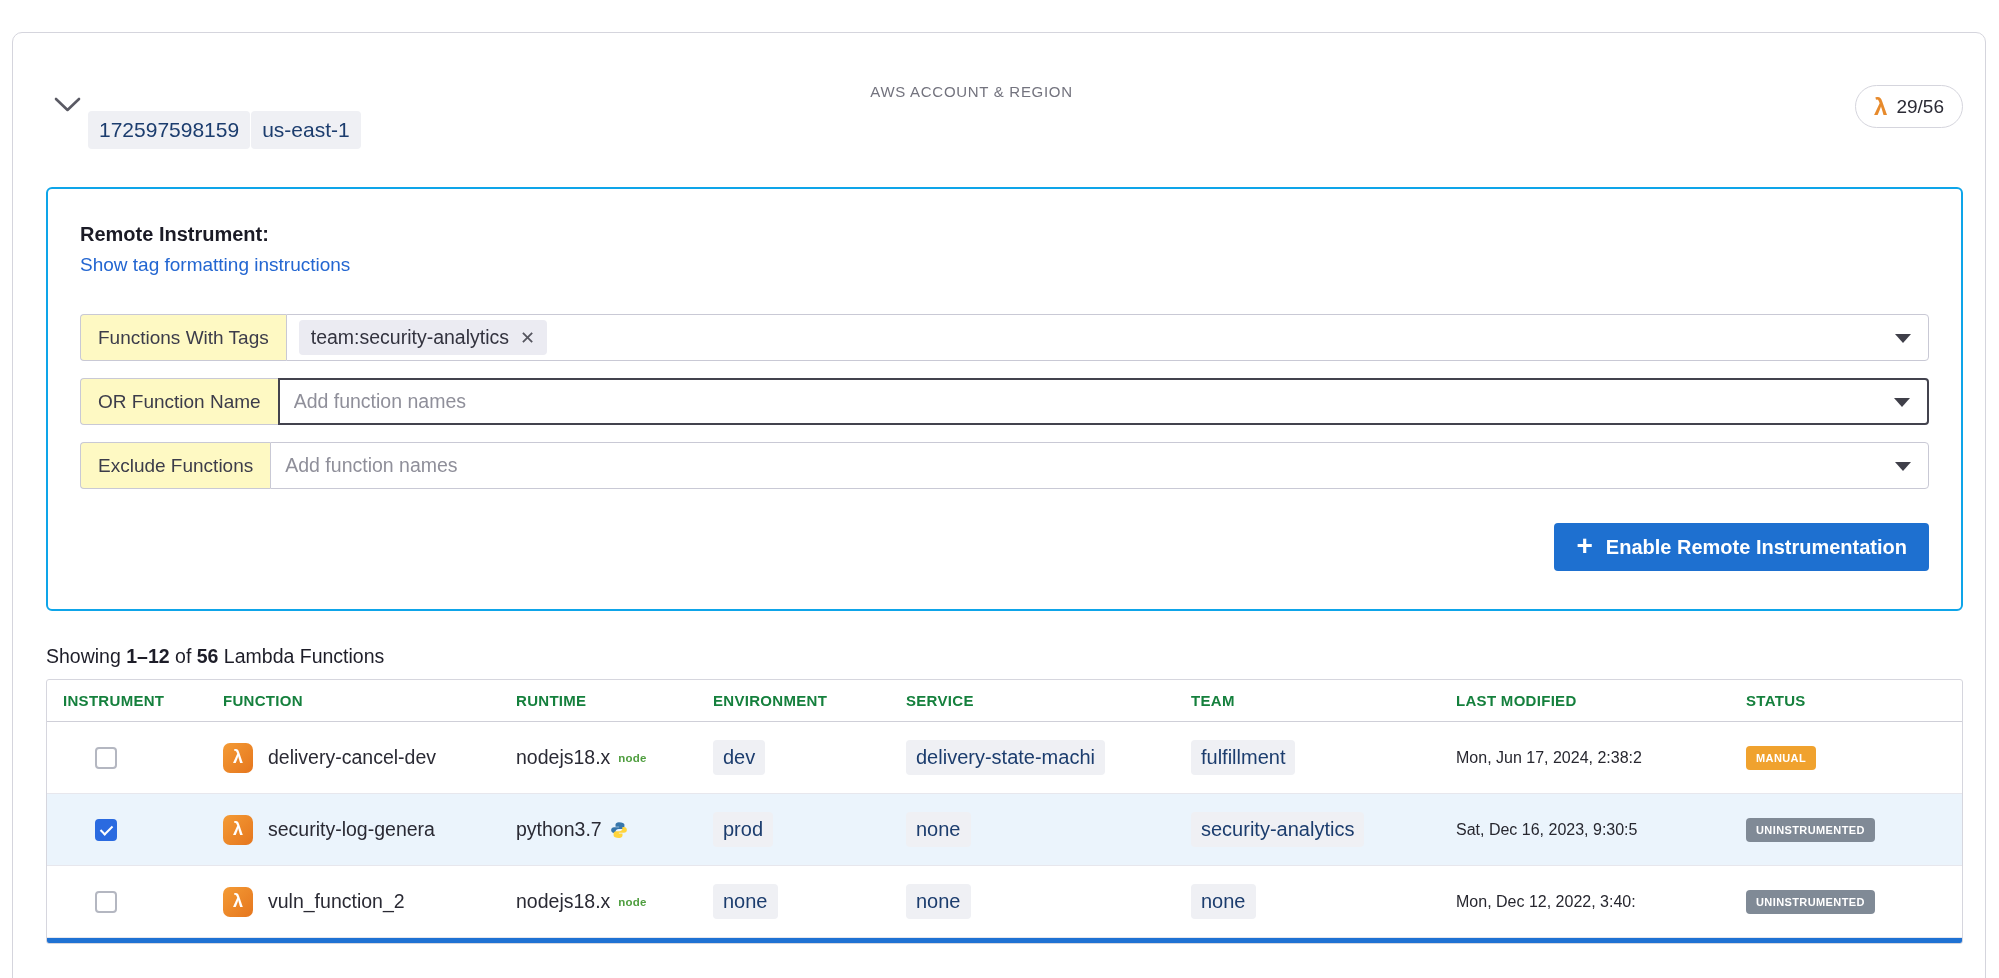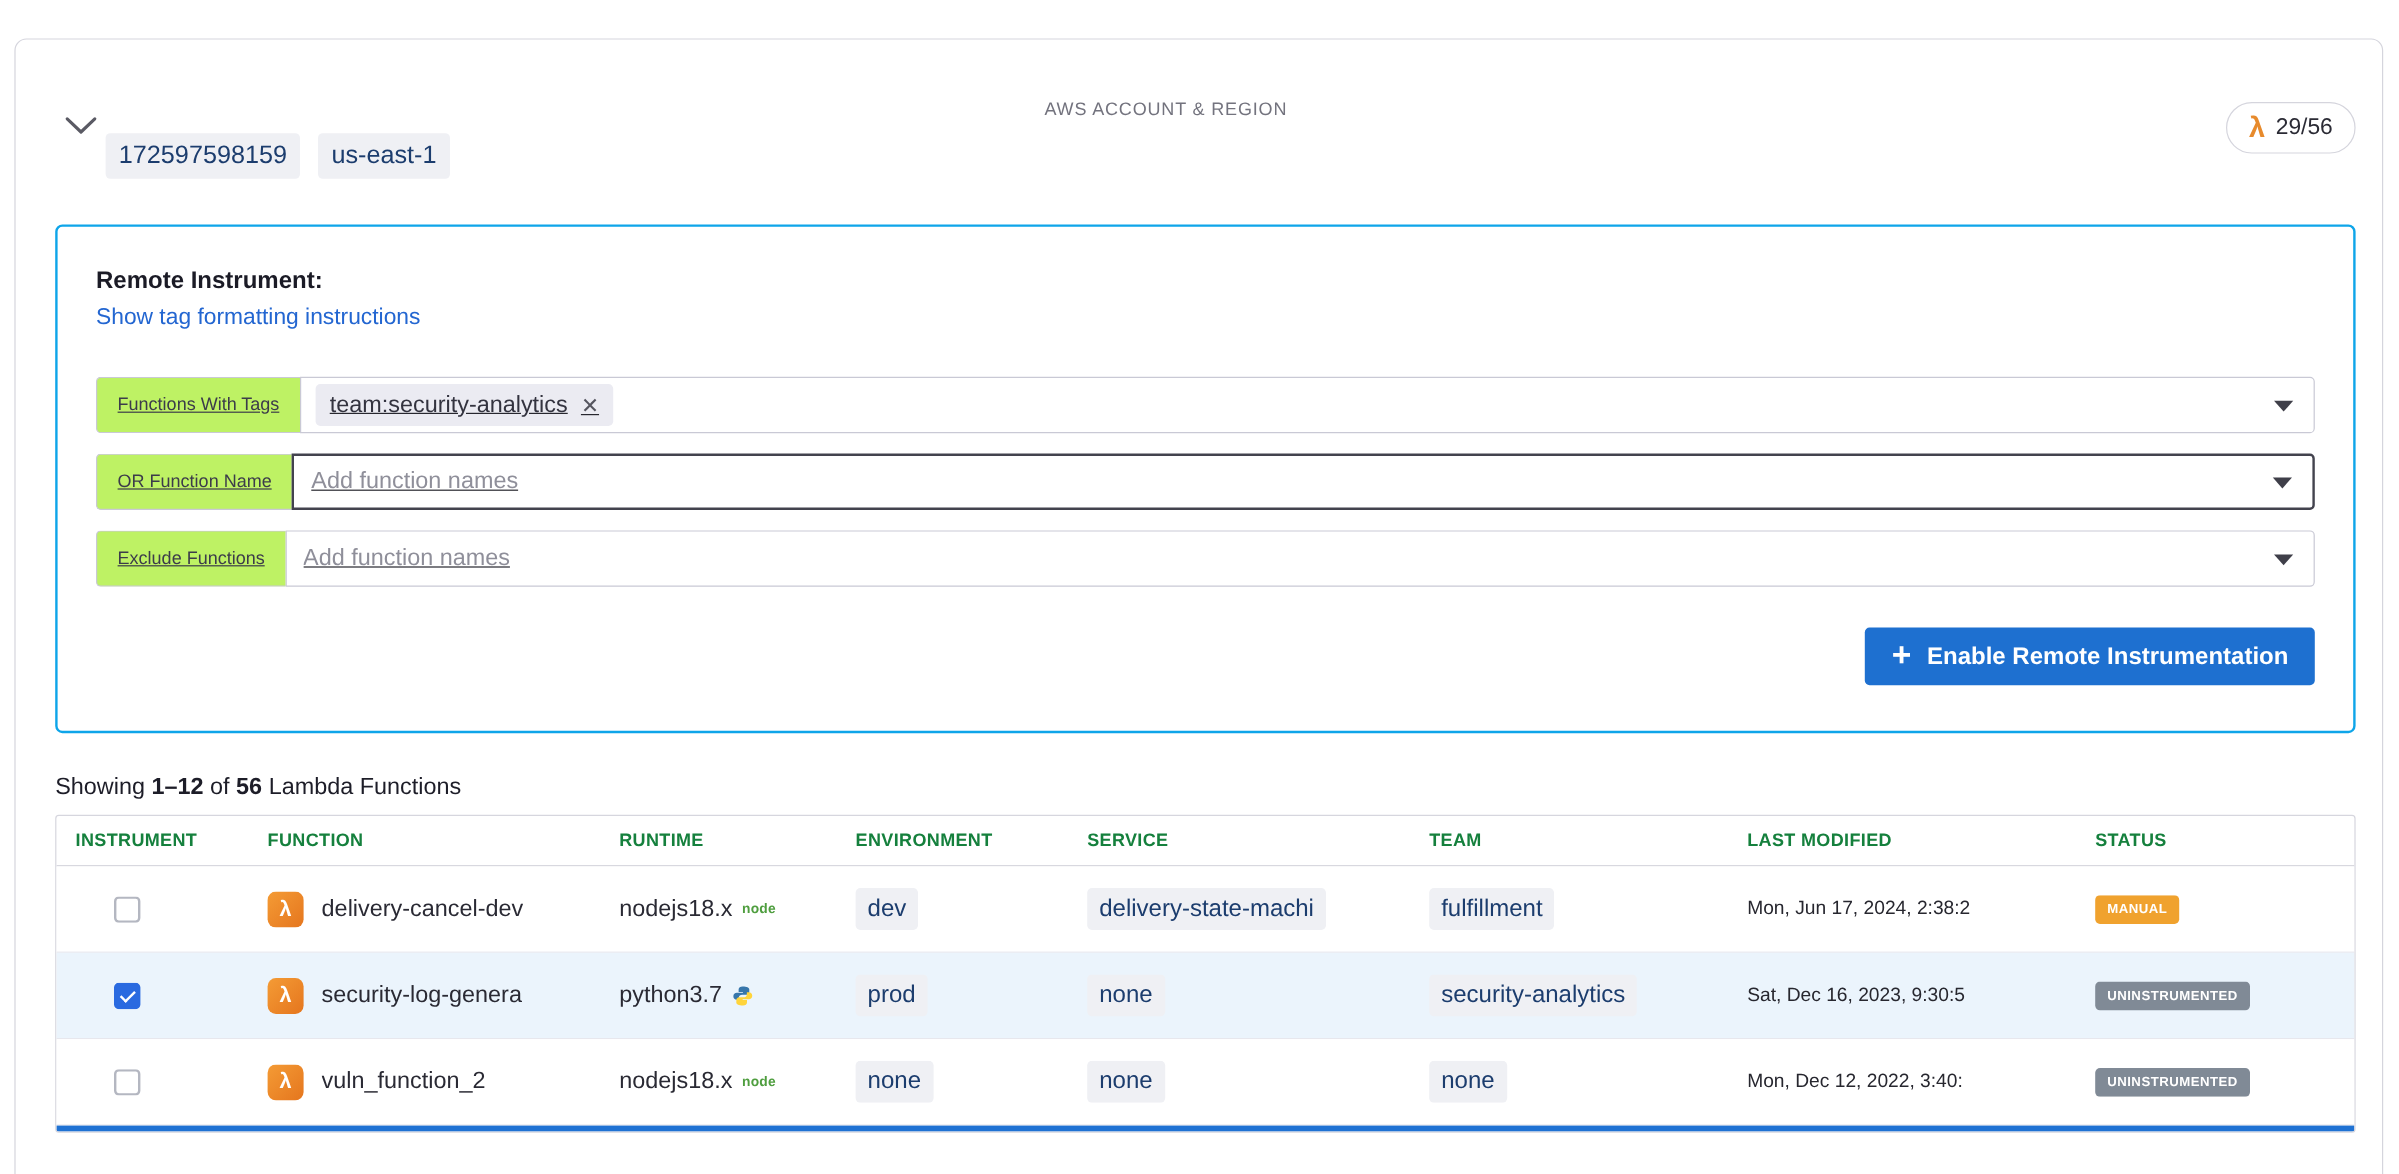--- a/index.html
+++ b/index.html
@@ -16,21 +16,21 @@
     border: 1px solid #d5d5dd; border-radius: 10px;
     background: #fff;
     padding: 0 22px 0 33px;
   }
 
   
   .account-head { display: flex; margin-top: 50px; align-items: flex-start; text-align: center; }
   .chevron { width: 42px; margin-top: 14px; cursor: pointer; flex: none; }
   .acct-col { flex: 1; }
   .section-label { font-size: 15px; letter-spacing: .7px; color: #73737e; }
-  .badge-row { display: flex; gap: 15px; margin-top: 11px; }
+  .badge-row { display: flex; gap: 1px; margin-top: 11px; }
   .chipbadge {
     background: #eff0f4; color: #1c3d6e; font-size: 21px;
     padding: 7px 11px; border-radius: 4px; white-space: nowrap;
   }
   .count-pill {
     display: flex; align-items: center; gap: 9px;
     border: 1px solid #d5d5dd; border-radius: 22px; height: 43px;
     padding: 0 18px; font-size: 19px; color: #2b2b35; margin-top: 2px; flex: none;
   }
   .pill-lambda { color: #e78a2c; font-size: 24px; font-weight: bold; line-height: 1; }
@@ -39,28 +39,28 @@
   .panel {
     margin-top: 38px; border: 2px solid #0ea5e9; border-radius: 6px;
     padding: 34px 32px 38px 32px; background: #fff;
   }
   .panel-title { font-size: 20px; line-height: 23px; font-weight: bold; color: #1b1b26; }
   .link { display: inline-block; margin-top: 8px; font-size: 19px; line-height: 22px; color: #2366d1; cursor: pointer; text-decoration: none; }
   .filters { margin-top: 38px; }
   .frow { display: flex; height: 47px; margin-bottom: 17px; }
   .frow:last-child { margin-bottom: 0; }
   .flabel {
-    display: flex; align-items: center; background: #bef264;
+    display: flex; align-items: center; background: #fef9c3;
     border: 1px solid #c9c9d5; border-right: none; border-radius: 4px 0 0 4px;
-    padding: 0 17px; font-size: 15px; color: #3c3c4a; white-space: nowrap; flex: none; text-decoration: underline;
+    padding: 0 17px; font-size: 19px; color: #3c3c4a; white-space: nowrap; flex: none;
   }
   .finput {
     flex: 1; display: flex; align-items: center; gap: 9px;
     border: 1px solid #c9c9d5; border-radius: 0 4px 4px 0; background: #fff;
-    padding: 0 48px 0 12px; position: relative; text-decoration: underline;
+    padding: 0 48px 0 12px; position: relative;
   }
   .finput.focused { border: 2px solid #43434e; }
   .finput input {
     border: none; outline: none; flex: 1; min-width: 40px;
     font-size: 19.5px; font-family: inherit; color: #2b2b36; background: transparent;
   }
   .finput input::placeholder { color: #8f8f9a; opacity: 1; }
   .caret {
     position: absolute; right: 17px; top: 50%; margin-top: -4px;
     width: 0; height: 0; cursor: pointer;

